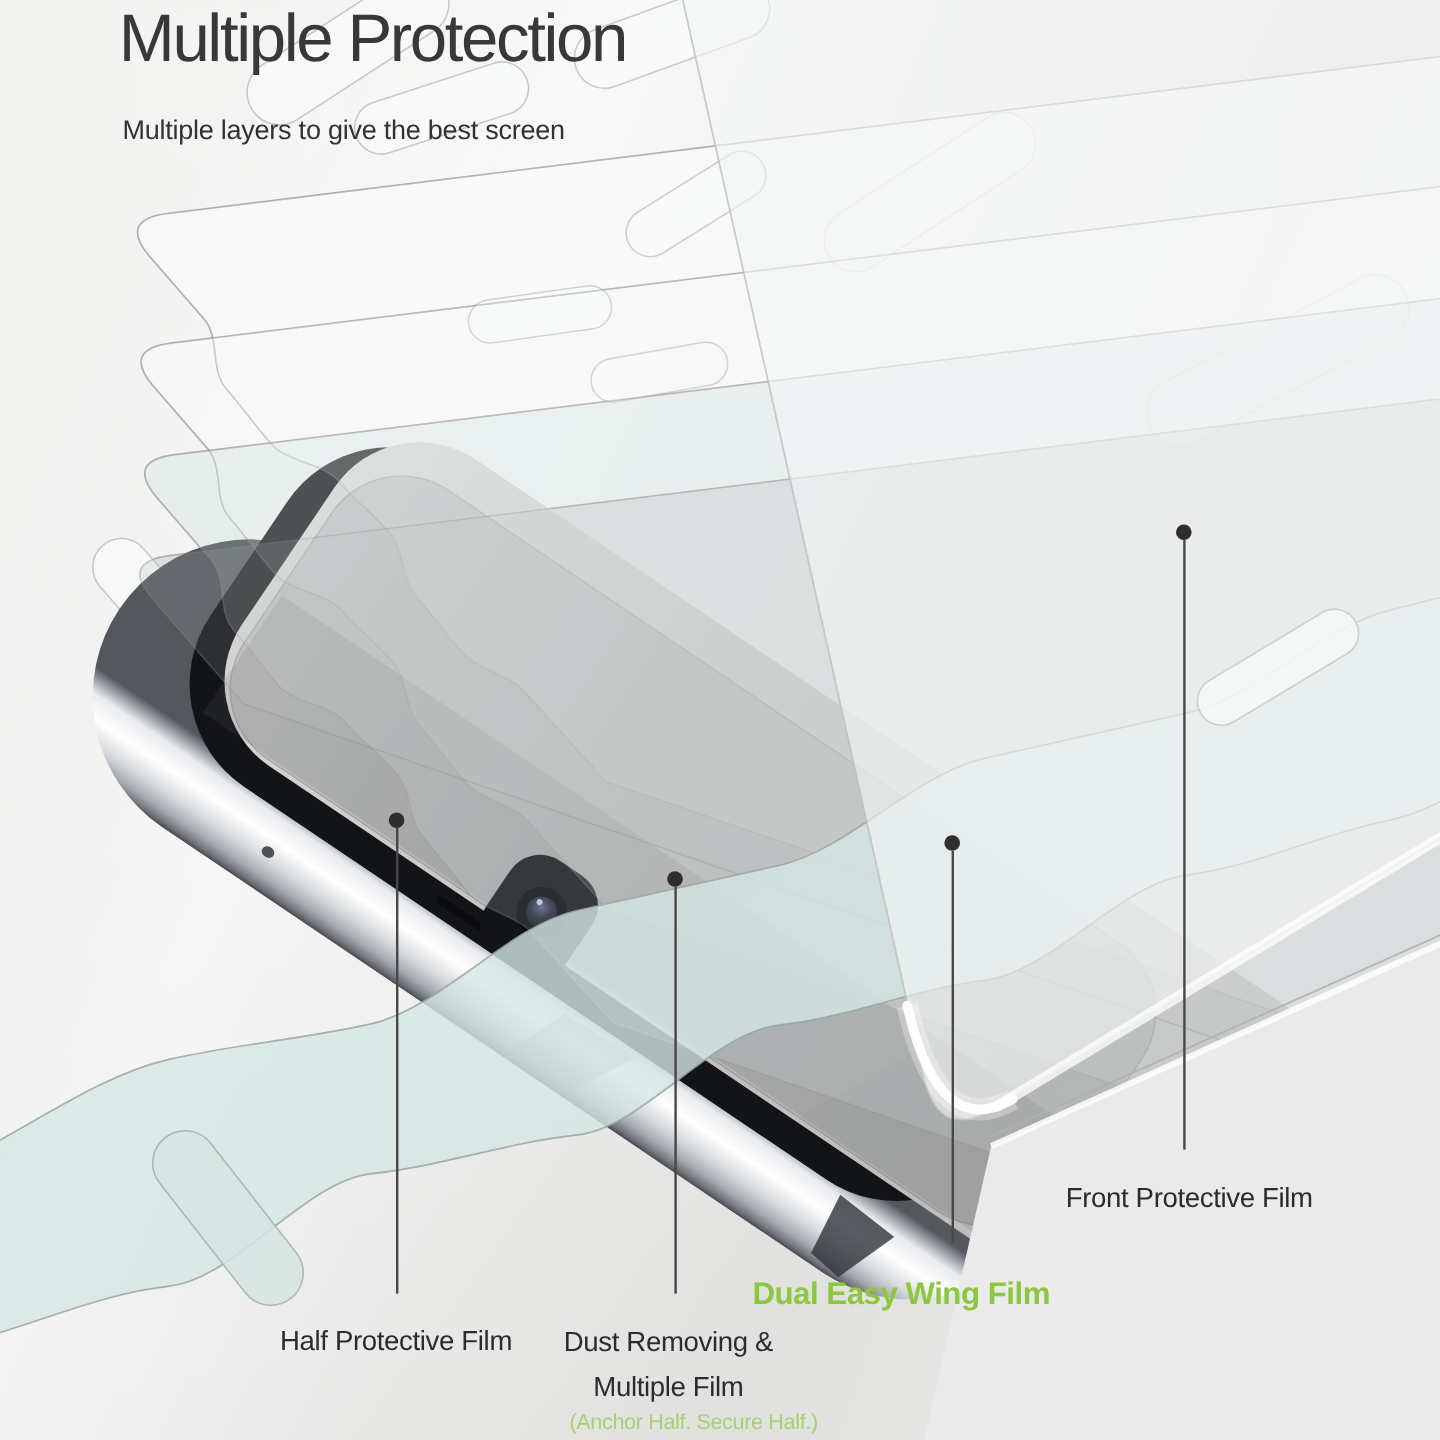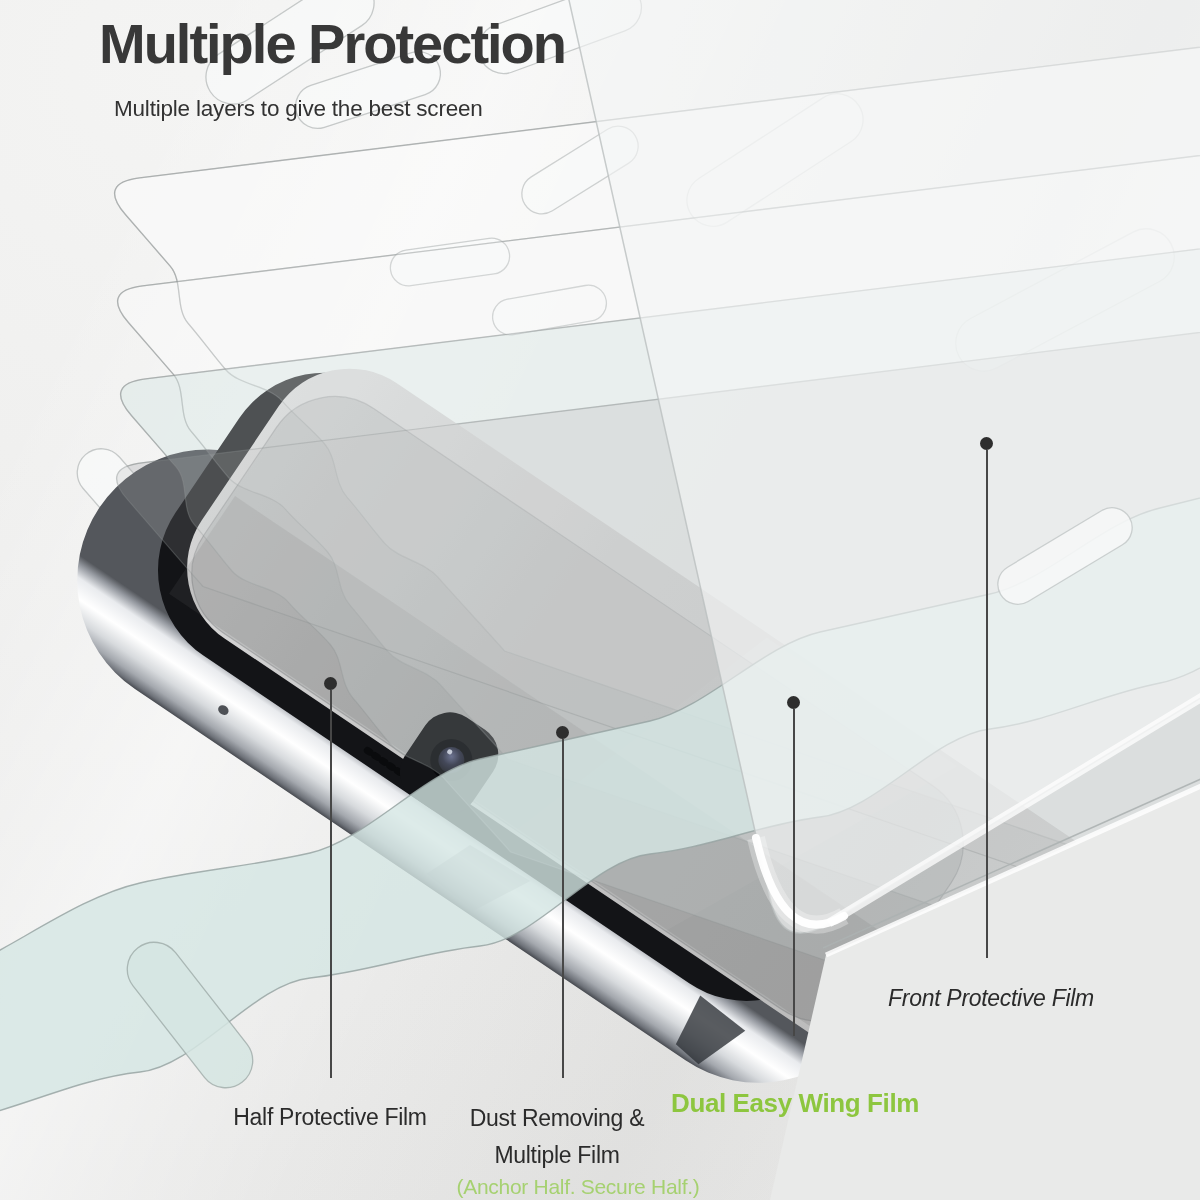--- a/index.html
+++ b/index.html
@@ -12,36 +12,36 @@
     position:absolute;inset:0;
     background:linear-gradient(115deg,
       rgba(255,255,255,0) 12%,
       rgba(255,255,255,0.50) 30%,
       rgba(255,255,255,0) 48%,
       rgba(203,203,201,0.28) 66%,
       rgba(255,255,255,0) 82%);
   }
   svg.illustration{position:absolute;left:0;top:0;}
   .title{
-    position:absolute;left:99px;top:12px;
-    font-size:56px;font-weight:700;letter-spacing:-2px;color:#383838;line-height:64px;
+    position:absolute;left:99px;top:0px;
+    font-size:56px;font-weight:400;letter-spacing:-2px;color:#383838;line-height:64px;
   }
   .subtitle{
     position:absolute;left:102px;top:88px;
-    font-size:22.5px;color:#323232;line-height:41px;letter-spacing:-0.2px;margin-left:12px;
+    font-size:22.5px;color:#323232;line-height:41px;letter-spacing:-0.2px;
   }
   .leader-line{position:absolute;width:2px;background:#474747;}
   .leader-dot{position:absolute;width:13px;height:13px;border-radius:50%;background:#2e2e2e;}
   .lbl{
     position:absolute;transform:translateX(-50%);white-space:nowrap;text-align:center;
     color:#2b2b2b;font-size:23px;letter-spacing:-0.3px;
   }
   .lbl.two-line{line-height:37px;}
   .lbl-green{color:#8dc63f;font-size:26px;font-weight:700;letter-spacing:-0.4px;}
-  .lbl-green-light{color:#a6d171;font-size:21px;letter-spacing:-0.3px;}
+  .lbl-green-light{color:#a6d171;font-size:18px;letter-spacing:-0.3px;}
 </style>
 </head>
 <body>
 
 <div class="stage">
   <div class="bg-streaks"></div>
 
   <svg class="illustration" width="1200" height="1200" viewBox="0 0 1200 1200">
     <defs>
       <path id="sheetLong" d="M 1290,-159 L 41.7,-5.1 Q 0,0 27.6,31.7
@@ -170,23 +170,23 @@
 
   <div class="leader-line" style="left:562px;top:739px;height:339px;"></div>
   <div class="leader-dot" style="left:556px;top:726px;"></div>
 
   <div class="leader-line" style="left:793px;top:709px;height:327px;"></div>
   <div class="leader-dot" style="left:787px;top:696px;"></div>
 
   <div class="leader-line" style="left:986px;top:450px;height:508px;"></div>
   <div class="leader-dot" style="left:980px;top:437px;"></div>
 
-  <div class="lbl" style="left:991px;top:985px;font-style:italic;">Front Protective Film</div>
+  <div class="lbl" style="left:991px;top:985px;">Front Protective Film</div>
 
-  <div class="lbl lbl-green" style="left:795px;top:1063px;margin-top:25px;">Dual Easy Wing Film</div>
+  <div class="lbl lbl-green" style="left:751px;top:1063px;">Dual Easy Wing Film</div>
 
   <div class="lbl" style="left:330px;top:1104px;">Half Protective Film</div>
 
   <div class="lbl two-line" style="left:557px;top:1100px;">
     <div>Dust Removing &amp;</div>
     <div>Multiple Film</div>
   </div>
 
   <div class="lbl lbl-green-light" style="left:578px;top:1175px;">(Anchor Half. Secure Half.)</div>
 </div>

